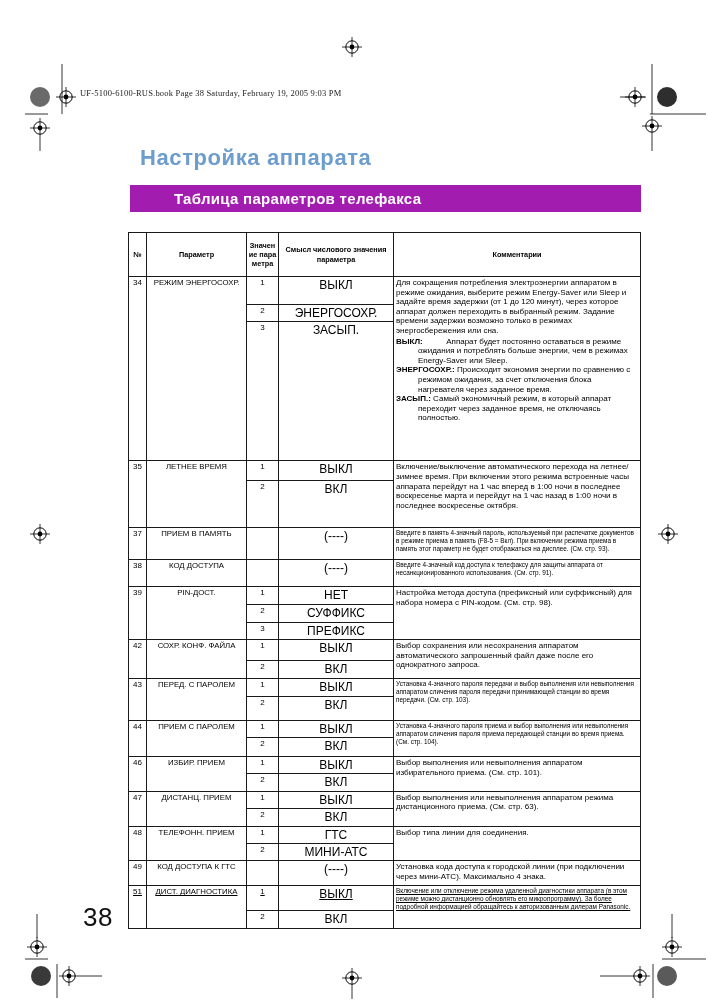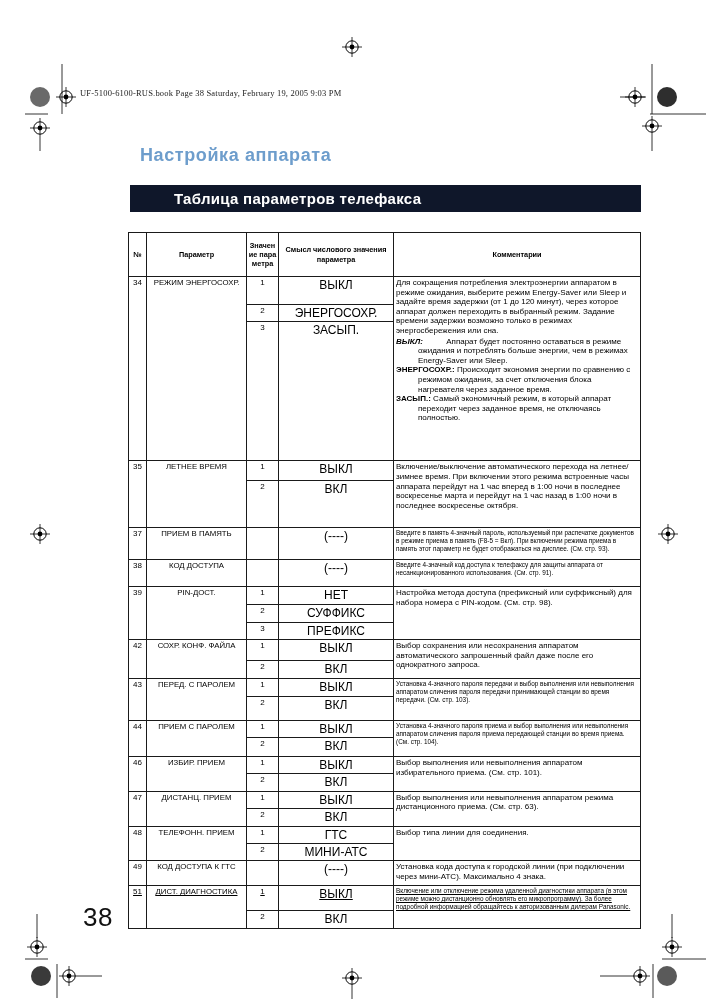--- a/index.html
+++ b/index.html
@@ -9,21 +9,21 @@
   }
   .marks-overlay { position:absolute; left:0; top:0; pointer-events:none; }
 
   .doc-header {
     position:absolute; left:80px; top:52px;
     font-family:"Liberation Serif", serif; font-size:8.5px; color:#222;
     letter-spacing:0.2px; white-space:nowrap;
   }
   .section-title {
     position:absolute; left:140px; top:109px; margin:0;
-    font-size:18px; font-weight:bold; letter-spacing:0.6px;
+    font-size:22px; font-weight:bold; letter-spacing:0.6px;
   }
   .banner {
     position:absolute; left:130px; top:149px; width:511px; height:27px;
     box-sizing:border-box; display:flex; align-items:center; padding-left:9px;
     font-size:15px; font-weight:bold; letter-spacing:0.3px;
   }
 
   table.params {
     position:absolute; left:128px; top:196px; width:512px;
     border-collapse:collapse; table-layout:fixed;
@@ -37,21 +37,21 @@
   .params th.wrap-hard { word-break:break-all; }
   .cell-num   { text-align:center; padding-top:3px; }
   .cell-param { text-align:center; padding-top:3px; font-size:7.8px; }
   .cell-valnum { text-align:center; padding-top:3px; }
   .cell-vallabel { text-align:center; padding-top:3px; font-size:12px; }
   .cell-comment { text-align:left; padding:2px 4px 2px 4px; }
   .cell-comment.small { font-size:6.4px; line-height:1.25; }
   .cell-comment .intro { margin:0 0 1px 0; }
   .cell-comment .def { padding-left:22px; text-indent:-22px; }
   .cell-comment .def b { font-weight:bold; }
-  .cell-comment .def b.term-wide { display:inline-block; min-width:48px; text-indent:0;font-style:italic; }
+  .cell-comment .def b.term-wide { display:inline-block; min-width:48px; text-indent:0; }
 
   .page-number {
     position:absolute; left:83px; top:866px;
     font-size:26px; color:#111; letter-spacing:0.5px;
   }
 </style>
 </head>
 <body>
 
 <div class="page">
@@ -103,21 +103,21 @@
     <circle cx="667" cy="940" r="10" fill="#5a5a5a"></circle>
     <line x1="653" y1="928" x2="653" y2="962" stroke="#000" stroke-width="0.8"></line>
     <use href="#regmark" transform="translate(640,940)"></use>
     <line x1="600" y1="940" x2="630" y2="940" stroke="#000" stroke-width="0.8"></line>
   </svg>
 
   <div class="doc-header">UF-5100-6100-RUS.book  Page 38  Saturday, February 19, 2005  9:03 PM</div>
 
   <h1 class="section-title" style="color: rgb(109, 157, 204);">Настройка аппарата</h1>
 
-  <div class="banner" style="background: #0f172a; color: rgb(255, 255, 255); padding-left: 44px;">
+  <div class="banner" style="background: #a21caf; color: rgb(255, 255, 255); padding-left: 44px;">
     <span>Таблица параметров телефакса</span>
   </div>
 
   <table class="params" id="param-table">
     <colgroup>
       <col style="width:18px">
         <col style="width:100px">
         <col style="width:32px">
       <col style="width:115px">
         <col style="width:247px">

